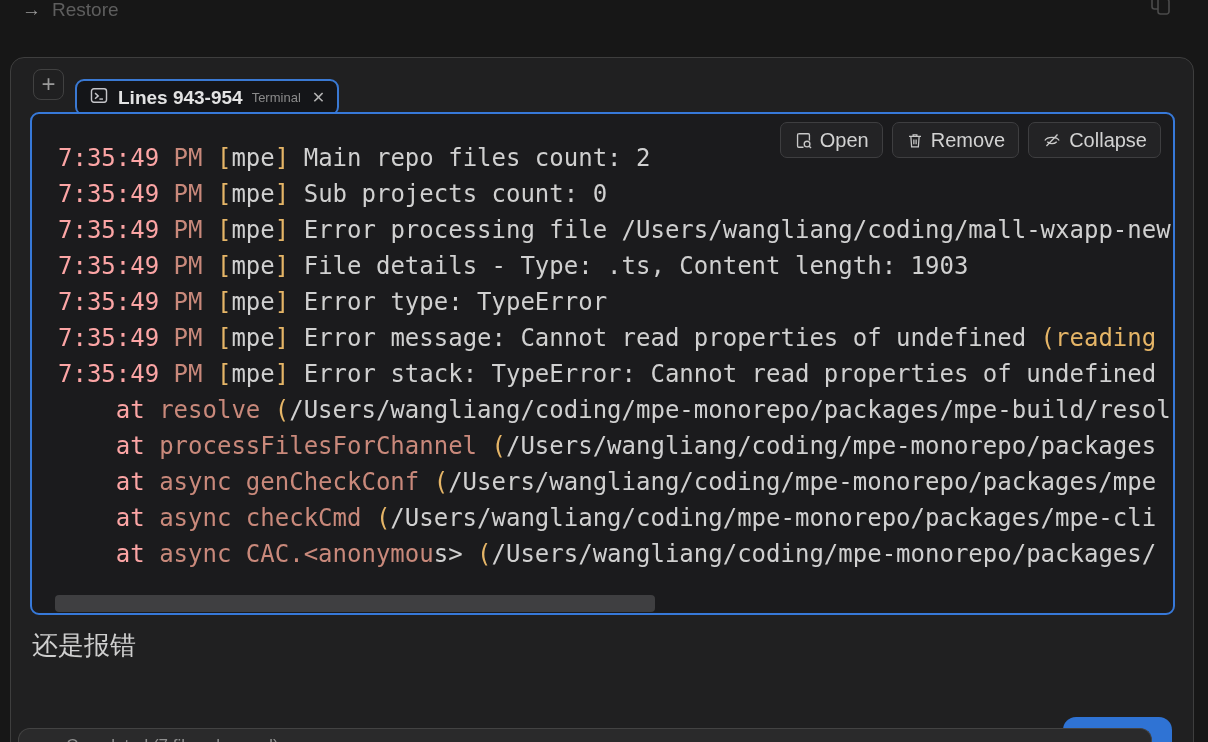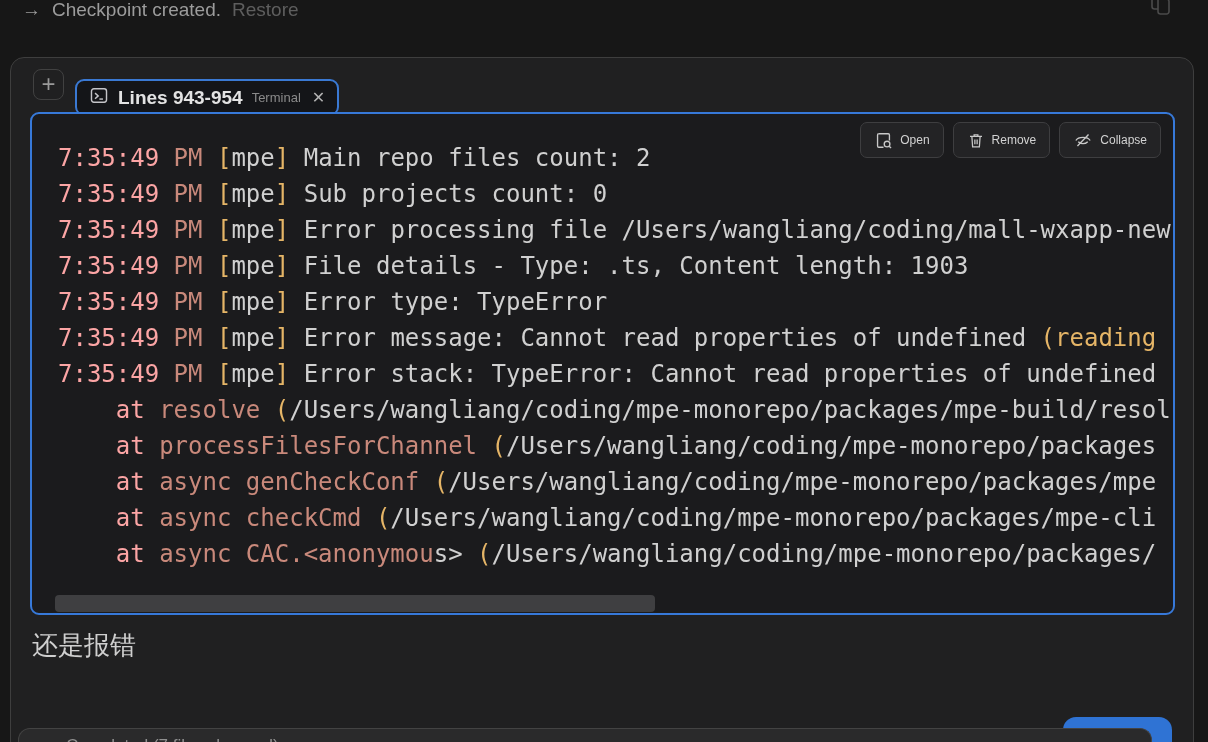--- a/index.html
+++ b/index.html
@@ -47,21 +47,21 @@
     position:absolute;left:19px;top:54px;width:1145px;height:503px;
     box-sizing:border-box;background:#1b1b1d;
     border:2px solid #3779d9;border-radius:9px;overflow:hidden;
   }
   .terminal-toolbar{
     position:absolute;top:8px;right:12px;display:flex;gap:9px;z-index:3;
   }
   .tbtn{
     height:36px;display:flex;align-items:center;gap:7px;padding:0 13px;
     background:#232325;border:1px solid #3e3e40;border-radius:7px;
-    color:#d2d2d2;font-size:12px;cursor:pointer;box-sizing:border-box;
+    color:#d2d2d2;font-size:20px;cursor:pointer;box-sizing:border-box;
   }
   .tbtn svg{display:block;}
   .terminal-log{
     position:absolute;left:26px;top:26px;right:0;bottom:40px;
     font-family:"DejaVu Sans Mono",monospace;font-size:24px;line-height:36px;
     white-space:pre;overflow:hidden;
   }
   .log-line{height:36px;}
   .seg-w{color:#d0d0d0;}
   .seg-t{color:#fca5a5;}
@@ -94,21 +94,20 @@
     position:absolute;left:28px;top:7px;display:flex;align-items:center;gap:10px;
     font-size:17px;color:#909090;white-space:nowrap;
   }
   .status-dot{width:9px;height:9px;border-radius:50%;background:#8a8a8a;flex:none;}
 </style>
 </head>
 <body>
 
 <div class="checkpoint-row">
   <span>→</span>
-  <span>Checkpoint created.</span>
   <span class="restore">Restore</span>
 </div>
 
 <div class="copy-icon">
   <svg width="28" height="28" viewBox="0 0 28 28" fill="none" stroke="#4b4b4b" stroke-width="1.6">
     <rect x="4" y="2" width="13" height="16" rx="2.5"></rect>
     <path d="M10 8 h8.5 a2.5 2.5 0 0 1 2.5 2.5 v10 a2.5 2.5 0 0 1 -2.5 2.5 h-6 a2.5 2.5 0 0 1 -2.5 -2.5 z" fill="#171717" stroke="#4b4b4b"></path>
   </svg>
 </div>
 

